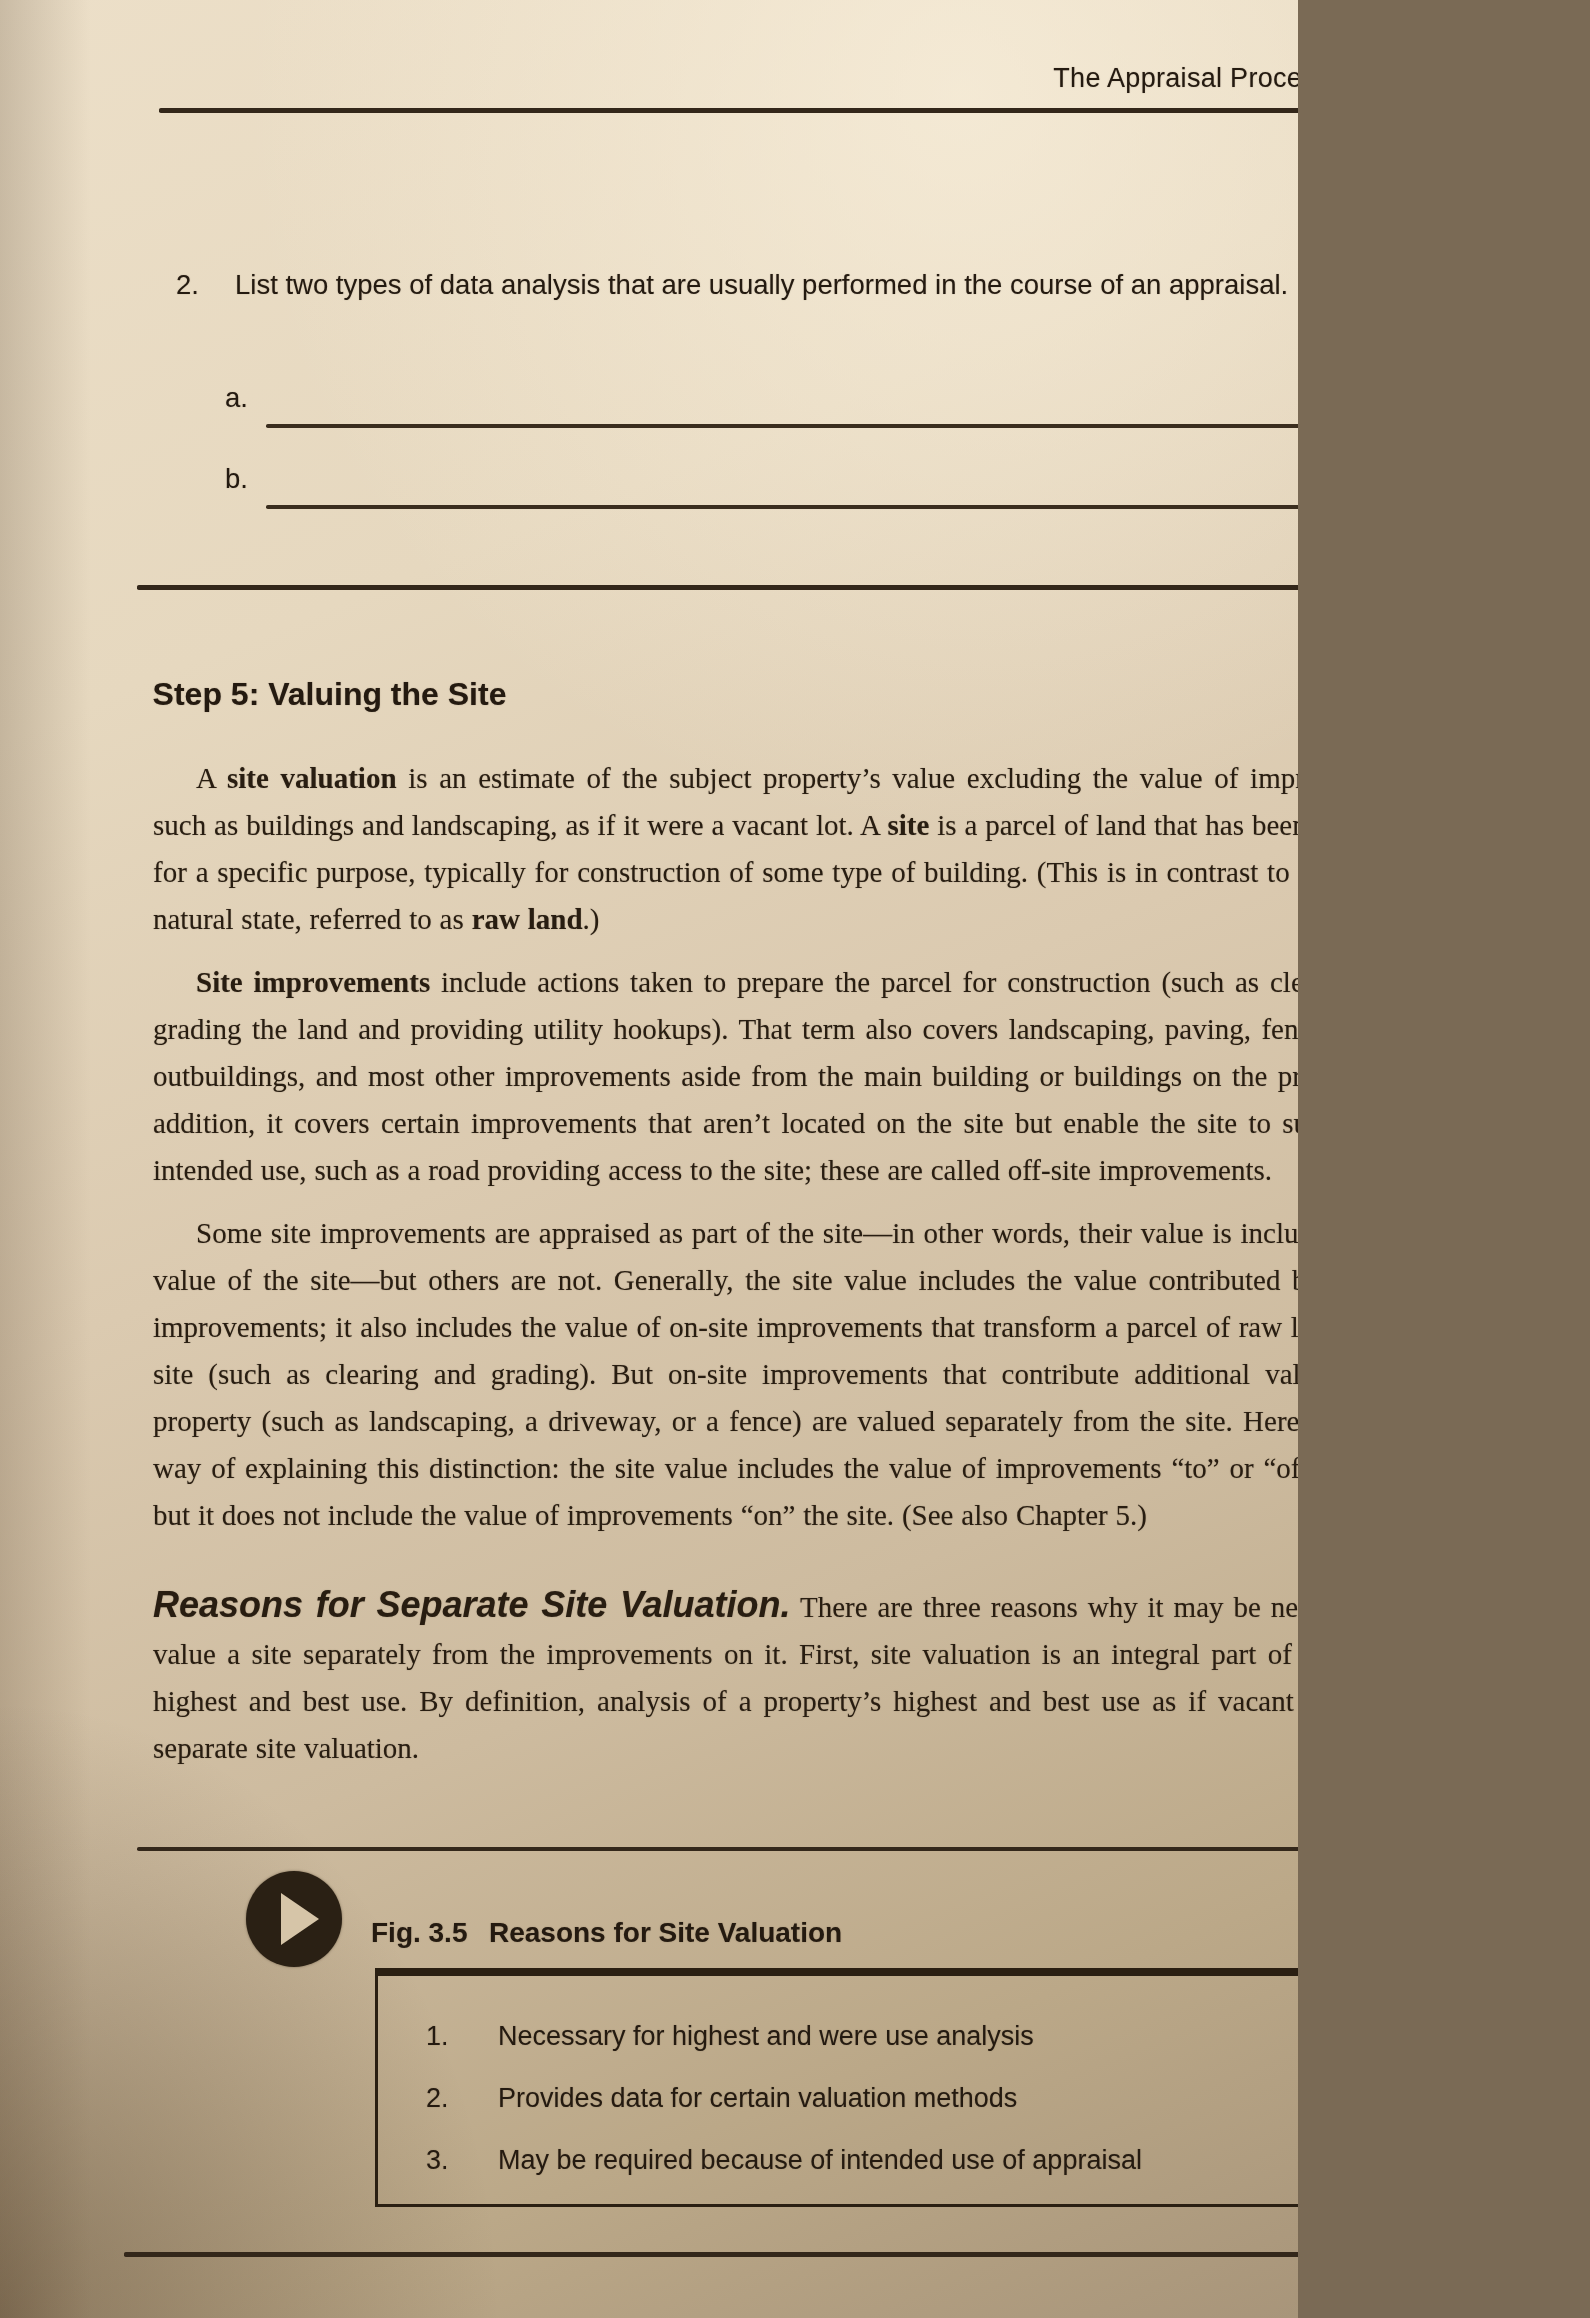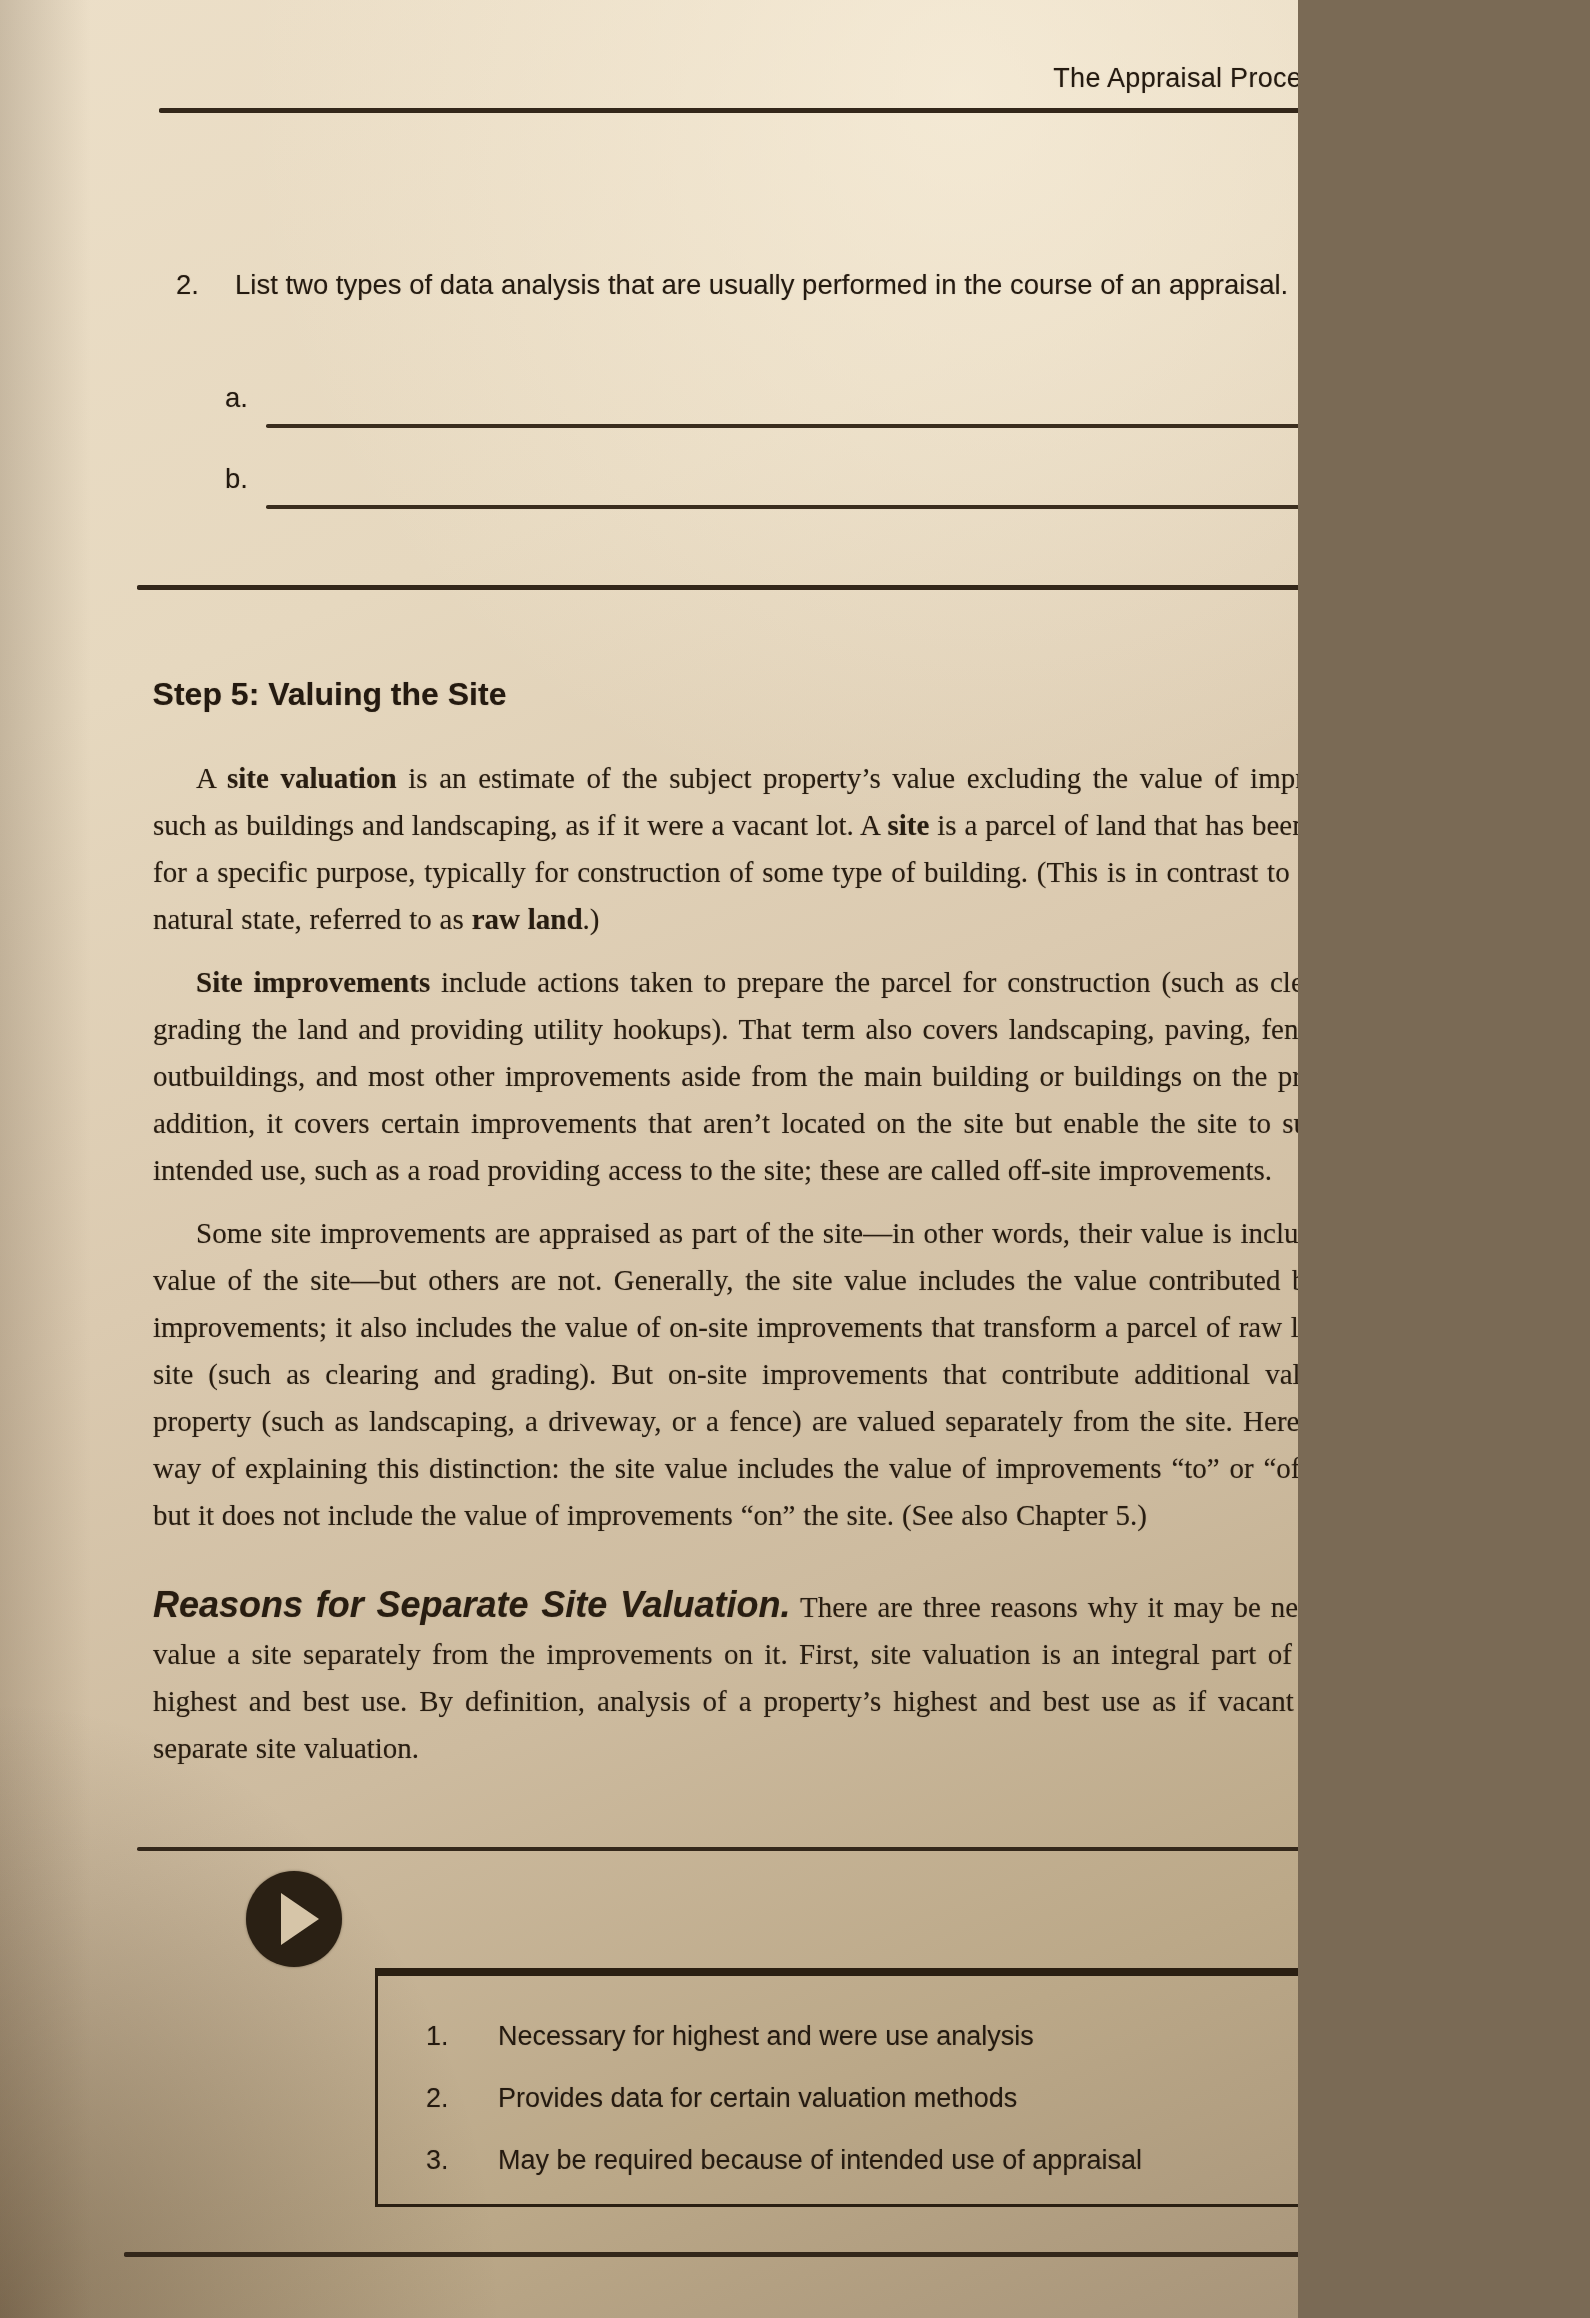--- a/index.html
+++ b/index.html
@@ -131,20 +131,23 @@
         <p><span>Some site improvements are appraised as part of the site—in other words, their value is included in the value of the site—but others are not. Generally, the site value includes the value contributed by off-site improvements; it also includes the value of on-site improvements that transform a parcel of raw land into a site (such as clearing and grading). But on-site improvements that contribute additional value to the property (such as landscaping, a driveway, or a fence) are valued separately from the site. Here’s another way of explaining this distinction: the site value includes the value of improvements “to” or “of” the site, but it does not include the value of improvements “on” the site. (See also Chapter 5.)</span></p>
         <p class="flush"><span class="b sans">Reasons for Separate Site Valuation.</span><span> There are three reasons why it may be necessary to value a site separately from the improvements on it. First, site valuation is an integral part of analyzing highest and best use. By definition, analysis of a property’s highest and best use as if vacant implies a separate site valuation.</span></p>
       </div>
 
     <div class="rule fig-rule"></div>
 
     <div class="play">
       <span class="play-tri"></span>
     </div>
 
+    <div class="caption">
+      <span>Fig. 3.5</span><span class="cap-title">Reasons for Site Valuation</span>
+    </div>
 
     <div class="fig-box">
       <div class="fig-row">
         <span class="fig-num">1.</span>
         <span class="fig-text">Necessary for highest and were use analysis</span>
       </div>
       <div class="fig-row">
         <span class="fig-num">2.</span>
         <span class="fig-text">Provides data for certain valuation methods</span>
       </div>

